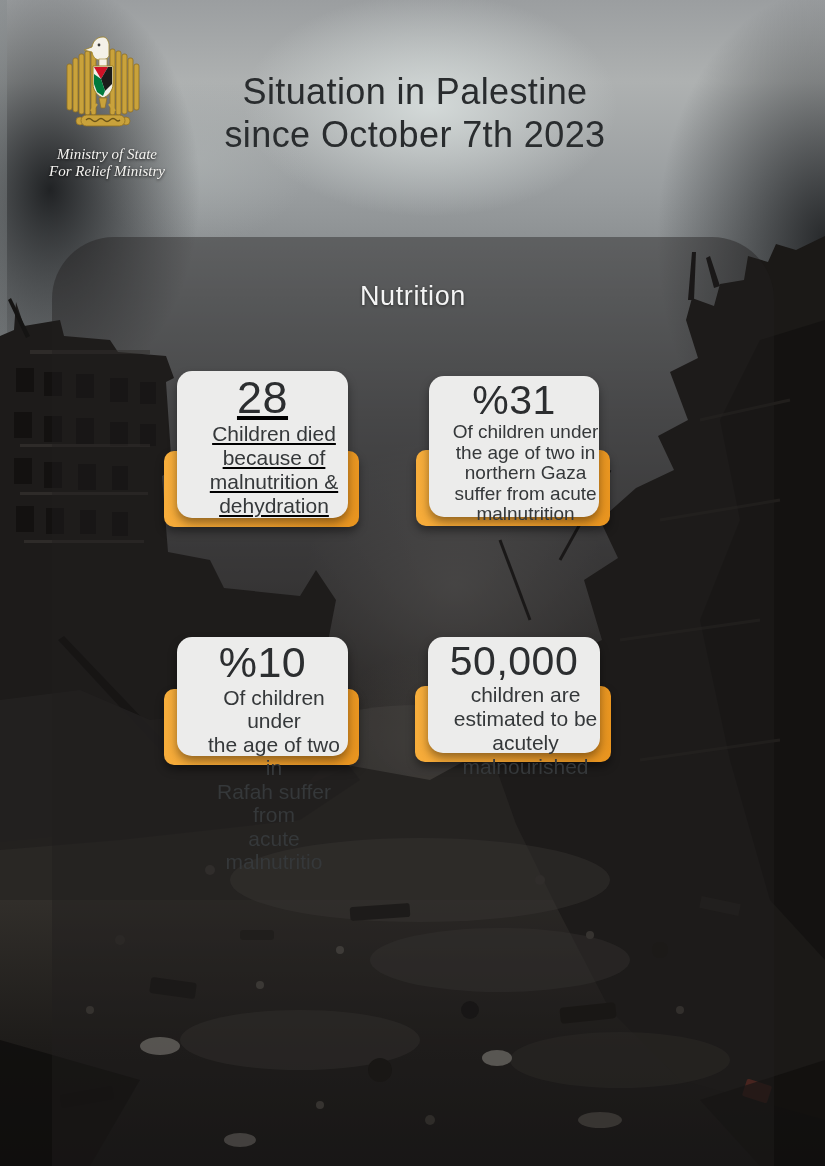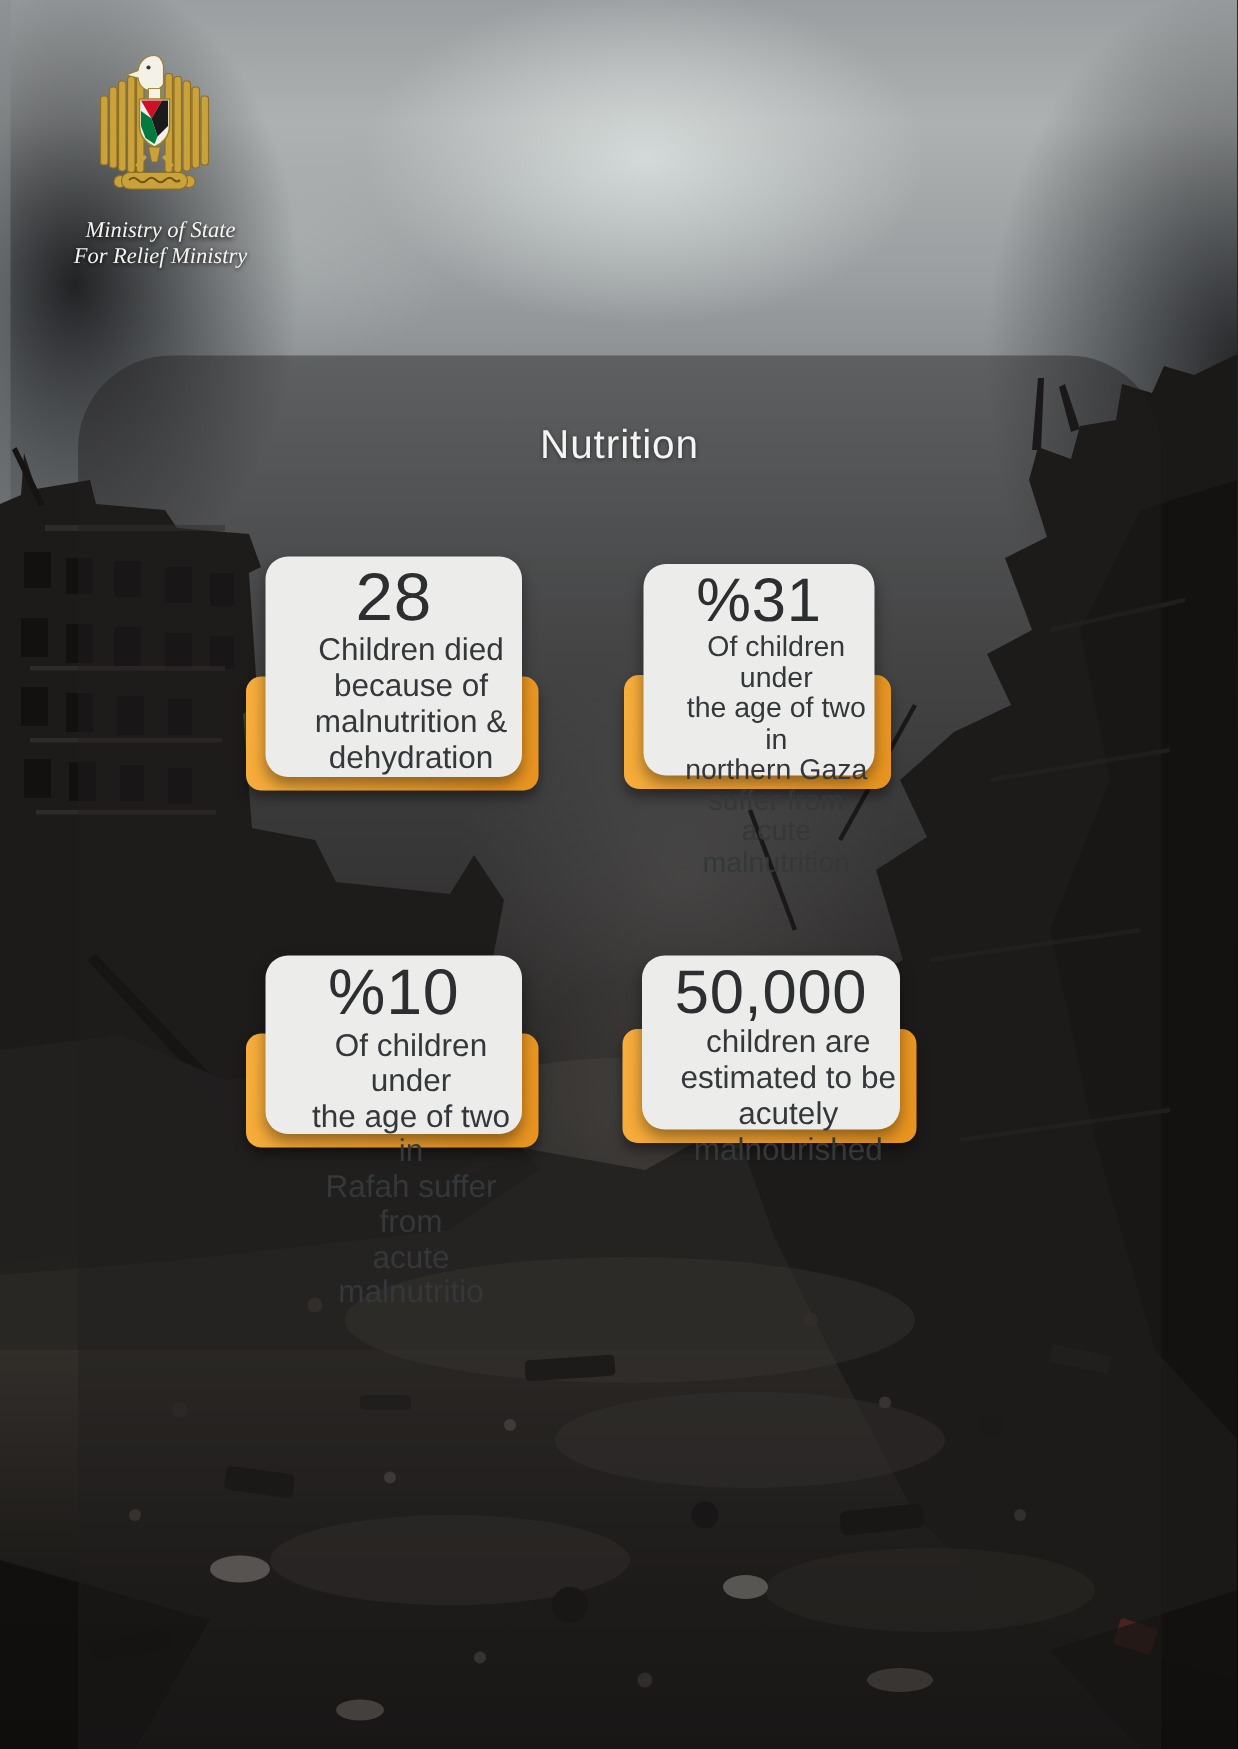--- a/index.html
+++ b/index.html
@@ -57,22 +57,22 @@
     background:linear-gradient(100deg,#F7AE3C 0%,#F1A12F 55%,#E8941F 100%);
     box-shadow:0 5px 8px rgba(0,0,0,0.38);z-index:0;
   }
   .card .plate{
     position:absolute;inset:0;background:#ECECEB;border-radius:15px;
     box-shadow:0 5px 10px rgba(0,0,0,0.4);z-index:1;
   }
   .card .content{position:relative;z-index:2;text-align:center;padding-top:3px;}
   .stat-value{color:#2c2e30;line-height:1.06;letter-spacing:0.5px;}
   .stat-desc{color:#35383a;white-space:pre-line;padding-left:23px;}
-  .card1{left:125px;top:134px;width:171px;height:147px;}
-  .card2{left:377px;top:139px;width:154px;height:141px;}
+  .card1{left:125px;top:134px;width:171px;height:147px;text-decoration:underline;}
+  .card2{left:377px;top:139px;width:170px;height:141px;}
   .card3{left:125px;top:400px;width:171px;height:119px;}
   .card4{left:376px;top:400px;width:172px;height:116px;}
   .card1 .stat-value{font-size:45px;}
   .card2 .stat-value{font-size:41px;}
   .card3 .stat-value{font-size:43px;}
   .card4 .stat-value{font-size:41px;}
   .card1 .stat-desc{font-size:21px;line-height:24px;}
   .card2 .stat-desc{font-size:19px;line-height:20.5px;}
   .card3 .stat-desc{font-size:21px;line-height:23.5px;}
   .card4 .stat-desc{font-size:21px;line-height:24px;}
@@ -205,20 +205,24 @@
         <circle cx="23" cy="87" r="4" fill="#C9A23B" stroke="#8F6F22" stroke-width="0.7"></circle>
         <circle cx="69" cy="87" r="4" fill="#C9A23B" stroke="#8F6F22" stroke-width="0.7"></circle>
         <rect x="24" y="81" width="44" height="11" rx="5.5" fill="#C9A23B" stroke="#8F6F22" stroke-width="0.8"></rect>
         <path d="M29 86 q3 -3 6 0 q3 3 6 0 q3 -3 6 0 q3 3 6 0 q3 -3 6 0 q2 2 4 0" fill="none" stroke="#6b5418" stroke-width="1.3"></path>
       </svg>
     </div>
     <div class="emblem-caption">
       <div>Ministry of State</div>
       <div>For Relief Ministry</div>
     </div>
+    <h1 class="title">
+      <span>Situation in Palestine</span><br>
+      <span>since October 7th 2023</span>
+    </h1>
   </div>
 
   <section class="panel">
     <h2 class="section-title">Nutrition</h2>
 
     <div class="card card1">
       <div class="accent"></div>
       <div class="plate"></div>
       <div class="content">
         <div class="stat-value">28</div>

